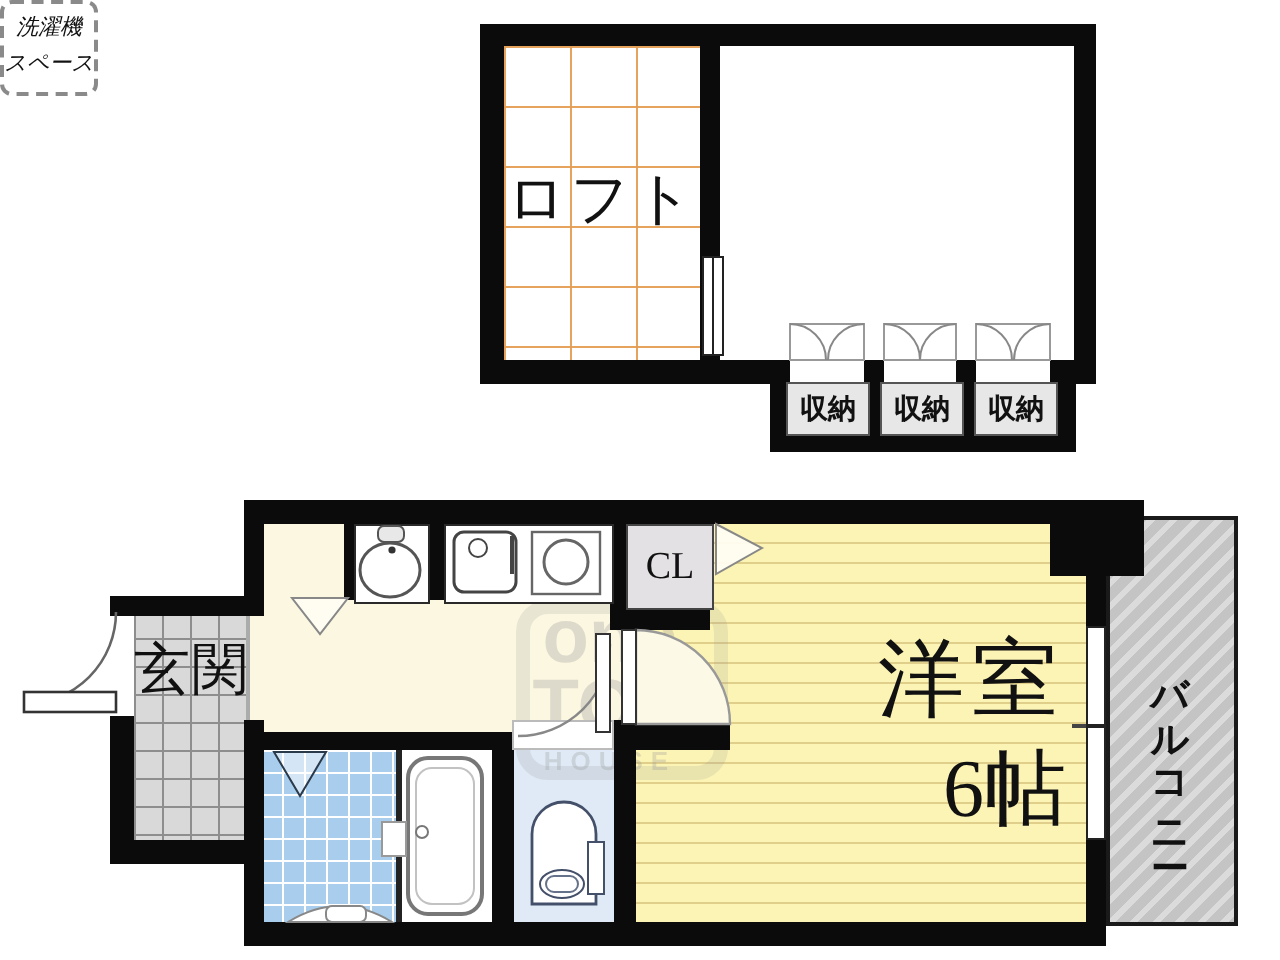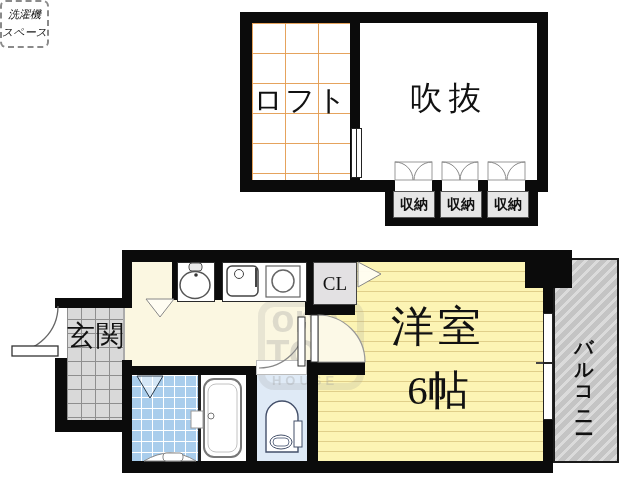--- a/index.html
+++ b/index.html
@@ -58,21 +58,20 @@
     <span>収納</span>
     </div>
   <div class="box storage-box" style="left:440px;top:191px;width:40px;height:25px;">
     <span>収納</span>
     </div>
   <div class="box storage-box" style="left:487px;top:191px;width:40px;height:25px;">
     <span>収納</span>
     </div>
 
   <div class="lbl" style="left:251px;top:85px;width:100px;font-size:29px;letter-spacing:2px;">ロフト</div>
-  <div class="lbl" style="left:360px;top:81px;width:177px;font-size:33px;letter-spacing:6px;">吹抜</div>
 
   <div class="floor hall-floor" style="left:123px;top:262px;width:190px;height:106px;"></div>
   <div class="floor genkan-floor" style="left:67px;top:305px;width:56px;height:115px;"></div>
   <div class="abs" style="left:123px;top:306px;width:2px;height:56px;background:#ABABAB;z-index:3;"></div>
   <div class="floor bath-floor" style="left:130px;top:375px;width:68px;height:86px;"></div>
   <div class="abs" style="left:201px;top:375px;width:45px;height:86px;background:#fff;z-index:1;"></div>
   <div class="abs" style="left:198px;top:375px;width:3px;height:86px;background:#222;z-index:4;"></div>
   <div class="floor toilet-floor" style="left:257px;top:375px;width:50px;height:86px;"></div>
   <div class="abs" style="left:256px;top:360px;width:51px;height:15px;background:#fff;border:1px solid #bbb;box-sizing:border-box;z-index:3;"></div>
   <div class="floor room-floor" style="left:313px;top:262px;width:230px;height:199px;"></div>
@@ -183,19 +182,19 @@
 
     <g>
       <path d="M266,452 L266,417 A16,16 0 0 1 298,417 L298,452 Z" fill="#fff" stroke="#44506a" stroke-width="1.4"></path>
       <rect x="294" y="421" width="8" height="26" fill="#fff" stroke="#44506a"></rect>
       <ellipse cx="281" cy="442" rx="11" ry="7" fill="#fff" stroke="#44506a"></ellipse>
       <rect x="273" y="438" width="16" height="8" rx="4" fill="#fff" stroke="#66728a"></rect>
     </g>
   </svg>
 
   <div class="lbl" style="left:62px;top:321px;width:68px;font-size:28px;letter-spacing:1px;">玄関</div>
-  <div class="lbl" style="left:343px;top:304px;width:190px;">
+  <div class="lbl" style="left:343px;top:318px;width:190px;text-align:right;">
     <div style="font-size:43px;letter-spacing:4px;">洋室</div>
-    <div style="font-size:41px;margin-top:20px;">6帖</div>
+    <div style="font-size:41px;margin-top:10px;">6帖</div>
   </div>
   <div class="lbl vert" style="left:574px;top:316px;height:120px;font-size:19px;letter-spacing:3px;font-weight:bold;">バルコニー</div>
 
 </div>
 
 </body></html>

